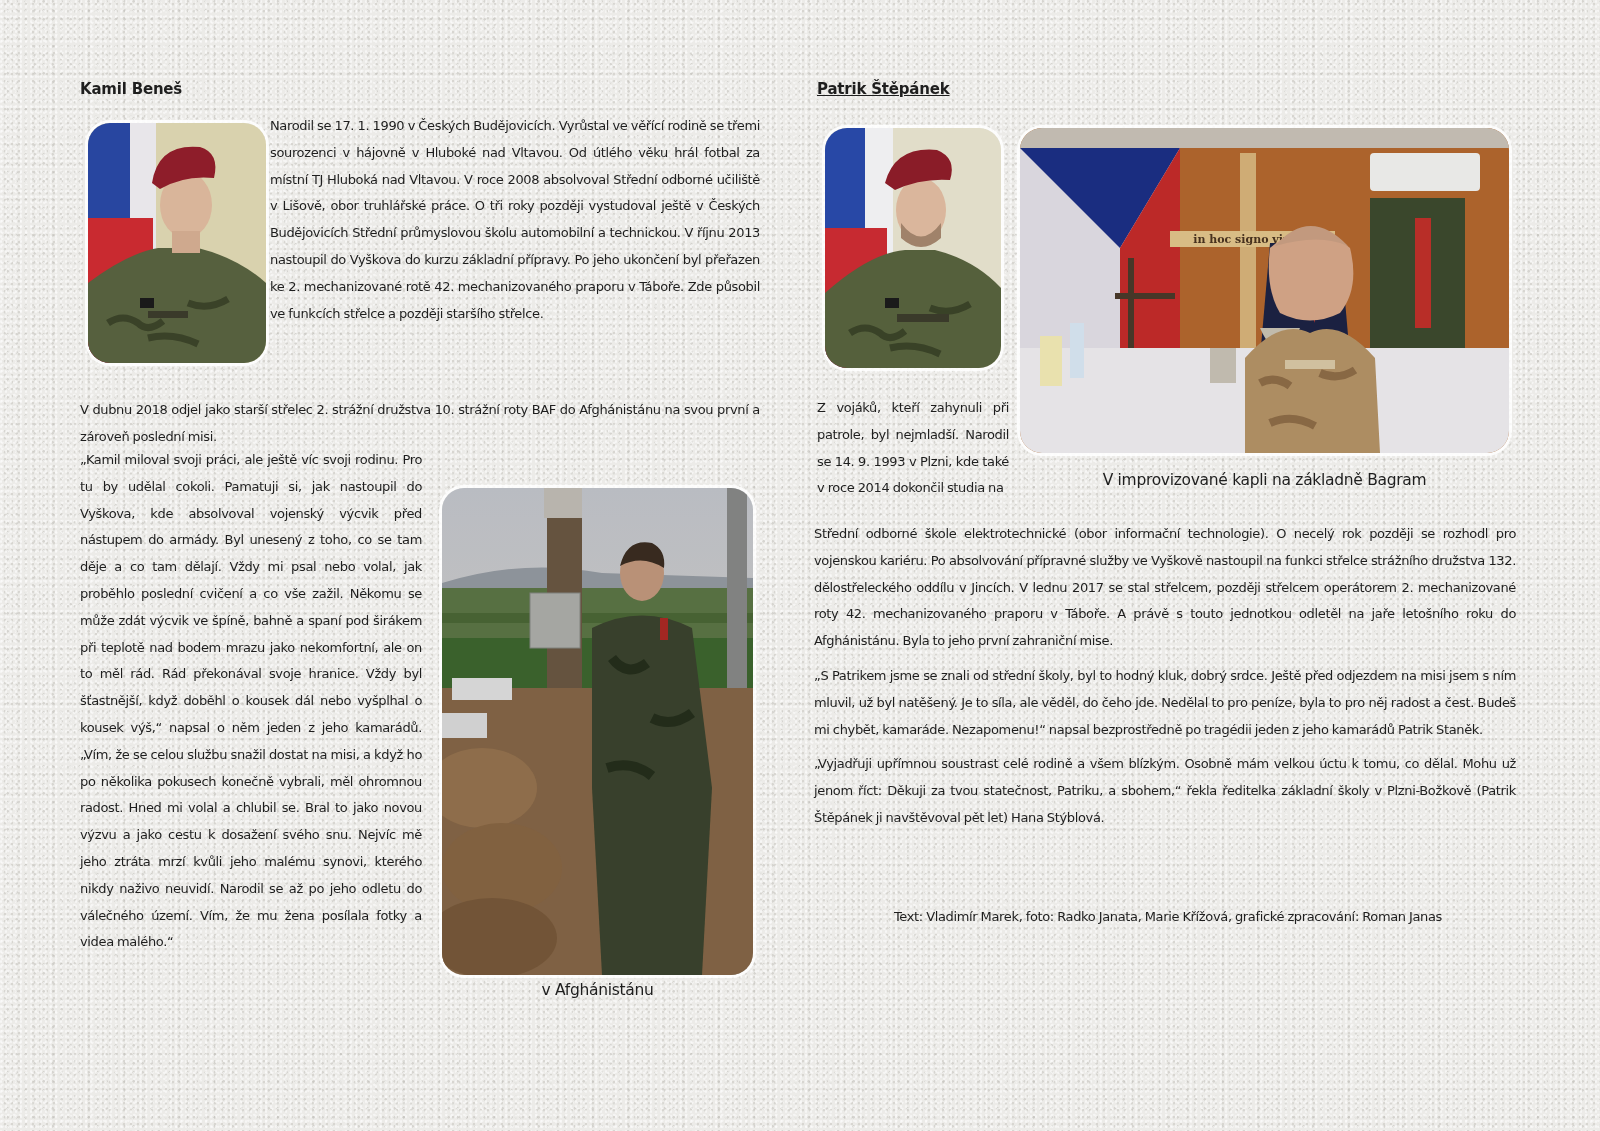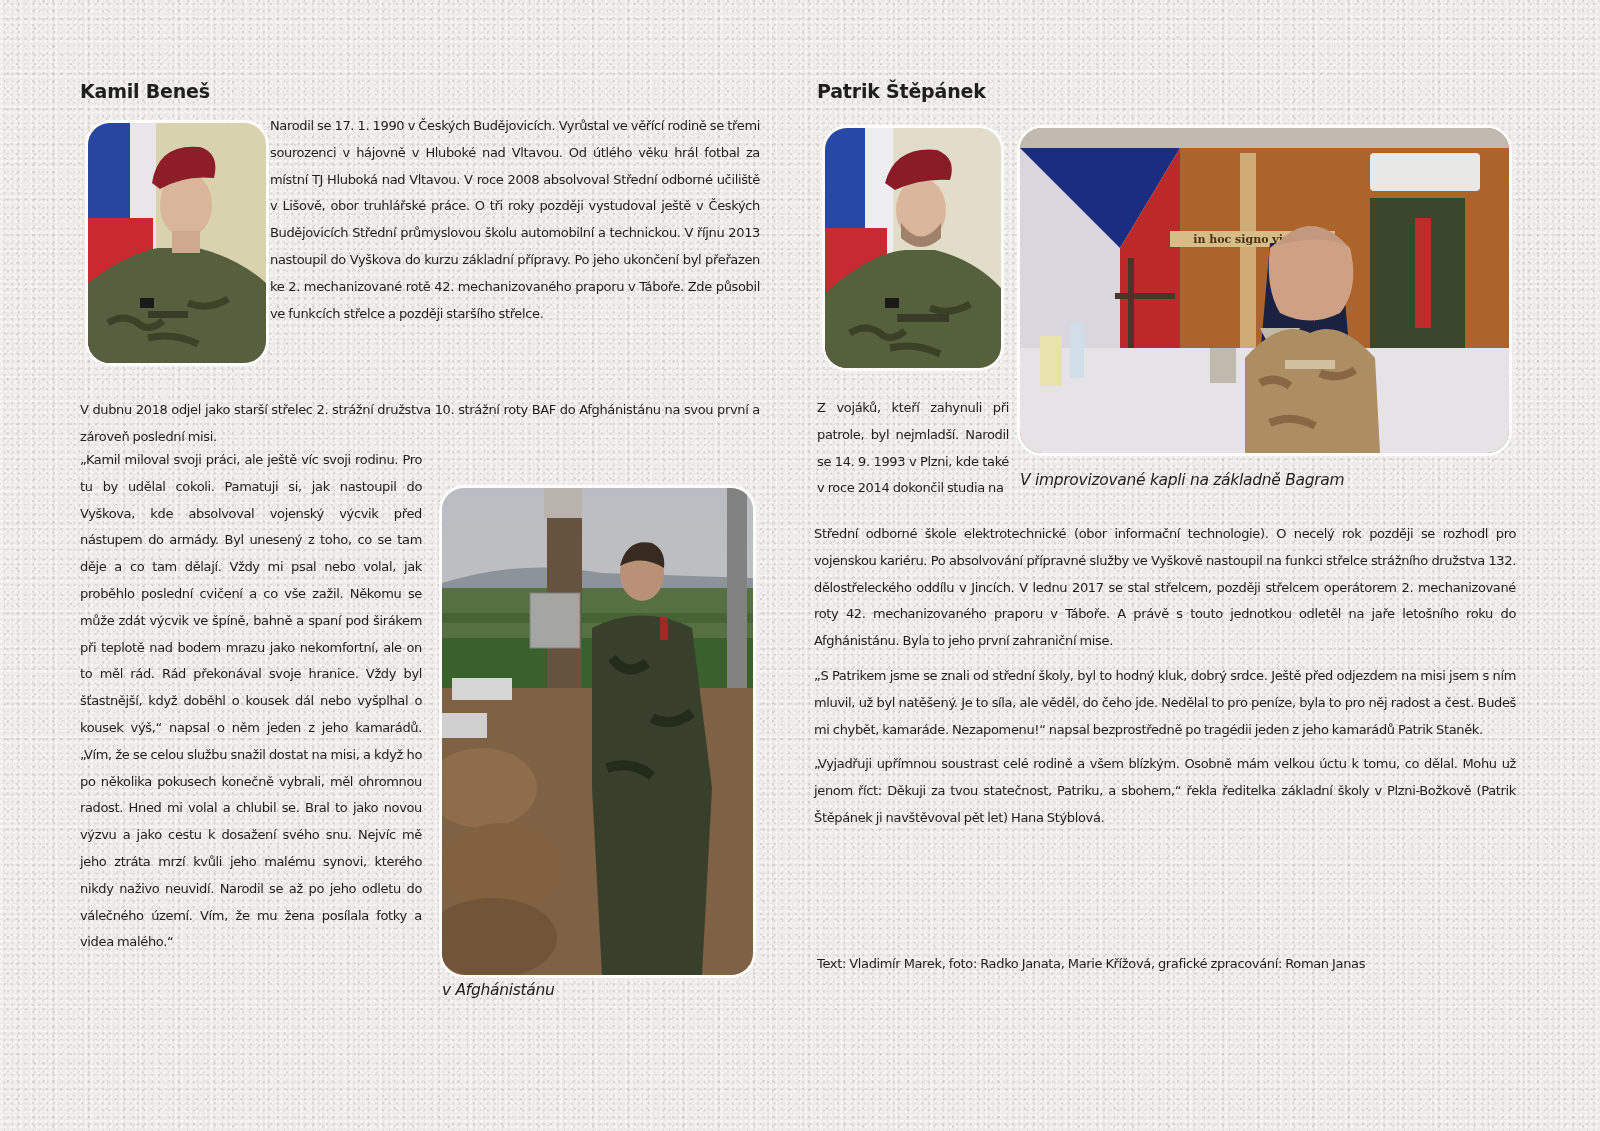--- a/index.html
+++ b/index.html
@@ -9,28 +9,28 @@
       background-image:
         radial-gradient(circle at 20% 30%, rgba(255,255,255,0.55) 0 1px, transparent 1.5px),
         radial-gradient(circle at 70% 60%, rgba(190,188,182,0.45) 0 1px, transparent 1.6px),
         radial-gradient(circle at 40% 80%, rgba(255,255,255,0.5) 0 1px, transparent 1.4px),
         radial-gradient(circle at 85% 15%, rgba(180,178,172,0.4) 0 1px, transparent 1.5px);
       background-size:5px 5px, 7px 7px, 6px 6px, 9px 9px;
       font-family:"DejaVu Sans", sans-serif;
       color:#1e1e1e;
     }
     .abs { position:absolute; }
-    .name { font-weight:bold; font-size:19px; letter-spacing:-0.2px; }
+    .name { font-weight:bold; font-size:15px; letter-spacing:-0.2px; }
     .txt {
       font-size:13px; line-height:26.8px; text-align:justify;
       letter-spacing:-0.35px; word-spacing:-0.5px;
       hyphens:manual;
     }
     .txt p { margin:0 0 8px 0; }
-    .caption { font-style:italic; font-size:15.5px; line-height:27px; text-align:left; letter-spacing:-0.3px; }
+    .caption { font-size:15.5px; line-height:27px; text-align:center; letter-spacing:-0.3px; }
     .photo {
       position:absolute; border-radius:22px; overflow:hidden;
       box-shadow:0 0 0 3px rgba(255,255,255,0.85);
     }
     .photo svg { display:block; width:100%; height:100%; }
   </style>
 </head>
 <body>
 
 <div class="abs name" style="left:80px;top:80px;">Kamil Beneš</div>
@@ -92,21 +92,21 @@
     <path d="M178 78 Q185 50 210 55 Q224 62 222 80 Q200 66 178 78Z" fill="#3d2e22"></path>
     <rect x="218" y="130" width="8" height="22" fill="#b02b25"></rect>
     <rect x="0" y="0" width="311" height="487" fill="#000" opacity="0.08"></rect>
   </svg>
 </div>
 
 <div class="abs caption" style="left:442px;top:977px;width:311px;">
   <div>v Afghánistánu</div>
 </div>
 
-<div class="abs name" style="left:817px;top:80px;">Patrik Štěpánek</div>
+<div class="abs name" style="left:817px;top:80px;text-decoration:underline;">Patrik Štěpánek</div>
 
 <div class="photo" style="left:825px;top:128px;width:176px;height:240px;">
   <svg viewBox="0 0 176 240" preserveAspectRatio="none">
     <rect width="176" height="240" fill="#e1ddc9"></rect>
     <rect x="0" y="0" width="40" height="240" fill="#2848a6"></rect>
     <rect x="40" y="0" width="28" height="240" fill="#eeeef0"></rect>
     <rect x="0" y="100" width="62" height="140" fill="#c72a31"></rect>
     <path d="M0 240 L0 165 Q45 125 80 122 L110 122 Q150 132 176 160 L176 240 Z" fill="#55603c"></path>
     <path d="M25 205 q15 -10 30 0 q10 10 25 -2 M105 180 q20 8 40 -4 M65 220 q25 -6 50 6" stroke="#394227" stroke-width="7" fill="none"></path>
     <ellipse cx="96" cy="82" rx="25" ry="32" fill="#dab69c"></ellipse>
@@ -154,13 +154,13 @@
 <div class="abs txt" style="left:817px;top:387px;width:192px;margin-top:8px;">
   <p>Z vojáků, kteří zahynuli při patrole, byl nejmladší. Narodil se 14. 9. 1993 v Plzni, kde také v roce 2014 dokončil studia na</p>
 </div>
 
 <div class="abs txt" style="left:814px;top:521px;width:702px;">
   <p>Střední odborné škole elektrotechnické (obor informační technologie). O necelý rok později se rozhodl pro vojenskou kariéru. Po absolvování přípravné služby ve Vyškově nastoupil na funkci střelce strážního družstva 132. dělostřeleckého oddílu v Jincích. V lednu 2017 se stal střelcem, později střelcem operátorem 2. mechanizované roty 42. mechanizovaného praporu v Táboře. A právě s touto jednotkou odletěl na jaře letošního roku do Afghánistánu. Byla to jeho první zahraniční mise.</p>
   <p>„S Patrikem jsme se znali od střední školy, byl to hodný kluk, dobrý srdce. Ještě před odjezdem na misi jsem s ním mluvil, už byl natěšený. Je to síla, ale věděl, do čeho jde. Nedělal to pro peníze, byla to pro něj radost a čest. Budeš mi chybět, kamaráde. Nezapomenu!“ napsal bezprostředně po tragédii jeden z jeho kamarádů Patrik Staněk.</p>
   <p>„Vyjadřuji upřímnou soustrast celé rodině a všem blízkým. Osobně mám velkou úctu k tomu, co dělal. Mohu už jenom říct: Děkuji za tvou statečnost, Patriku, a sbohem,“ řekla ředitelka základní školy v Plzni-Božkově (Patrik Štěpánek ji navštěvoval pět let) Hana Stýblová.</p>
 </div>
 
-<div class="abs txt" style="left:817px;top:951px;width:702px;text-align:left;">Text: Vladimír Marek, foto: Radko Janata, Marie Křížová, grafické zpracování: Roman Janas</div>
+<div class="abs txt" style="left:817px;top:904px;width:702px;text-align:center;">Text: Vladimír Marek, foto: Radko Janata, Marie Křížová, grafické zpracování: Roman Janas</div>
 
 </body></html>

